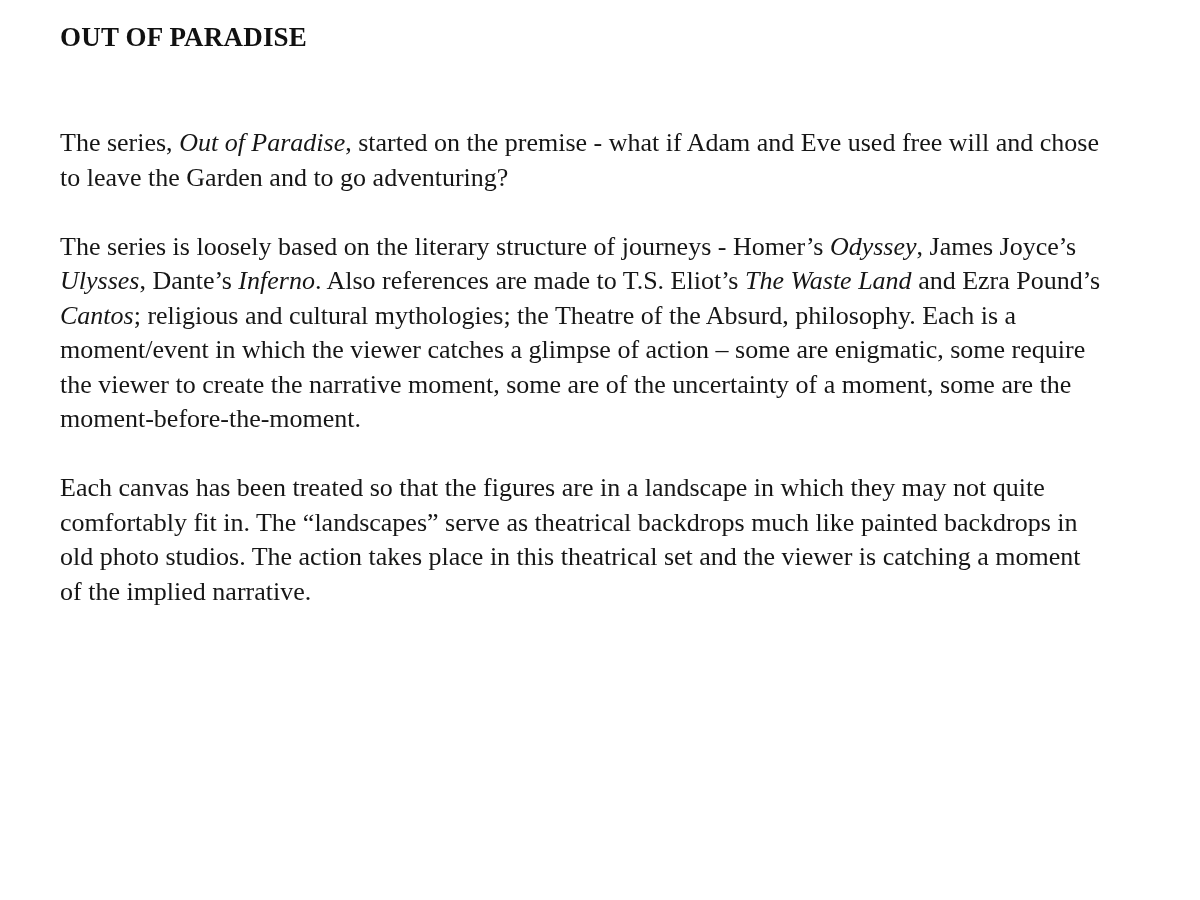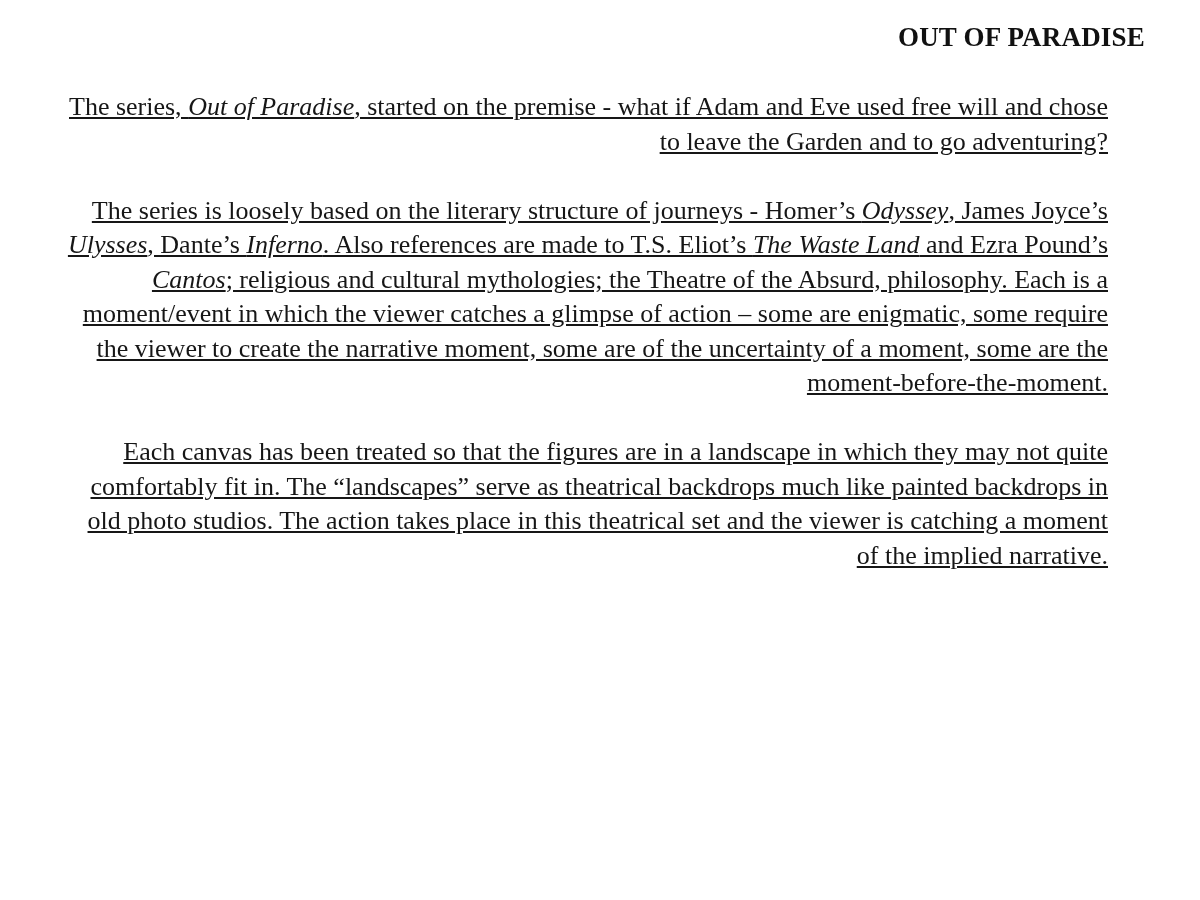--- a/index.html
+++ b/index.html
@@ -11,35 +11,33 @@
     height: 900px;
     overflow: hidden;
     background: #ffffff;
     font-family: "Liberation Serif", serif;
   }
   .page {
     box-sizing: border-box;
     width: 1200px;
     height: 900px;
     padding: 20px 55px 0 60px;
-    text-align: right;
   }
   .doc-title {
     font-size: 27px;
     line-height: 34px;
     font-weight: bold;
     margin: 0;
     letter-spacing: 0.2px;
     color: #111111;
     font-family: "Liberation Serif", serif;
   }
   .doc-body {
-    margin-top: 36px;
+    margin-top: 72px;
     max-width: 1048px;
-    text-decoration: underline;
   }
   .doc-body p {
     font-size: 26px;
     line-height: 34.5px;
     margin: 0 0 34.5px 0;
     color: #161616;
   }
   .doc-body em {
     font-style: italic;
   }

